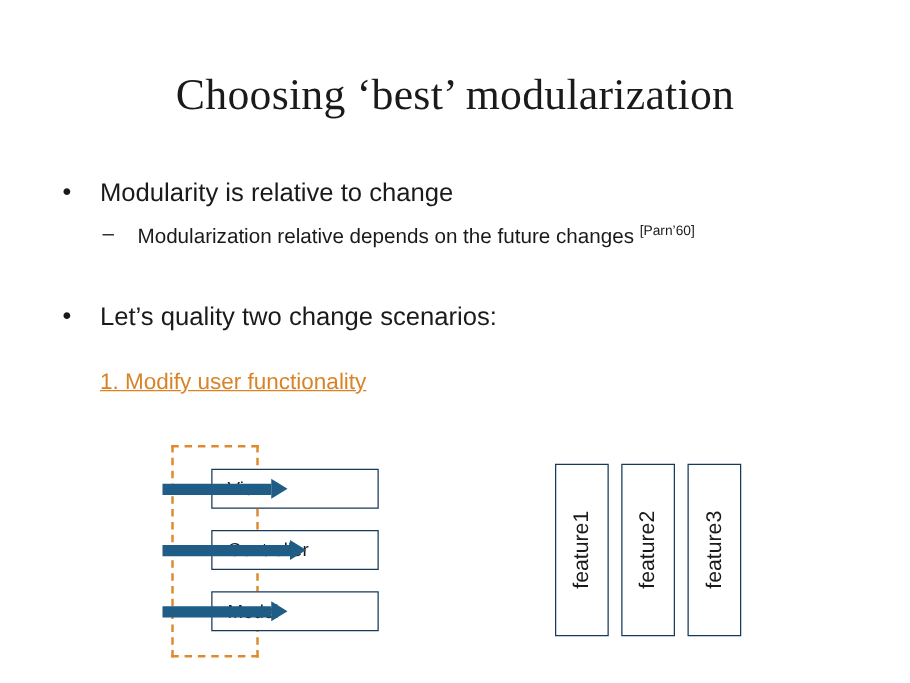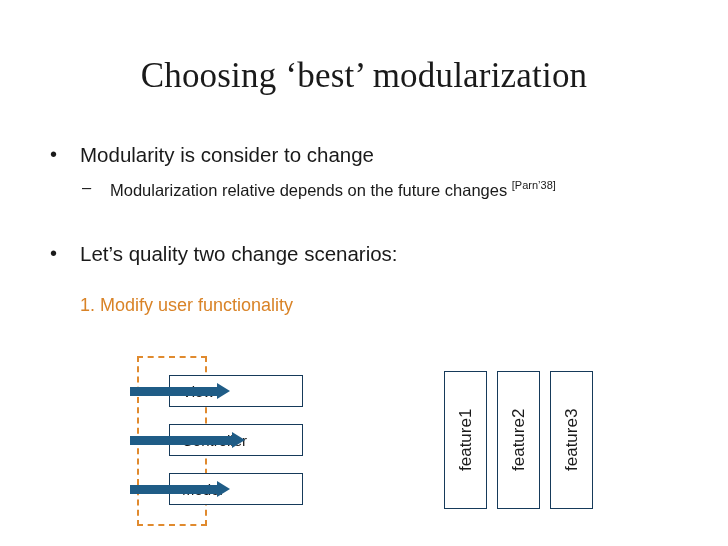--- a/index.html
+++ b/index.html
@@ -60,20 +60,21 @@
   }
   .supref {
     font-size: 11px;
     vertical-align: super;
   }
   .orange-line {
     position: absolute;
     font-size: 18px;
     color: #d98327;
     white-space: nowrap;
+    text-decoration: underline;
   }
 
   
   .dashed-box {
     position: absolute;
     border: 2px dashed #e08a2e;
     box-sizing: border-box;
   }
   .mvc-box {
     position: absolute;
@@ -126,27 +127,27 @@
 </style>
 </head>
 <body>
 
 <div class="slide">
 
   <div class="title">Choosing ‘best’ modularization</div>
 
   <div class="bullet1" style="left:80px; top:131px;">
     <span class="dot">•</span>
-    <span>Modularity is consider to change</span>
+    <span>Modularity is relative to change</span>
   </div>
 
   <div class="bullet2" style="left:110px; top:167px;">
     <span class="dash">–</span>
     <span>Modularization relative depends on the future changes</span>
-    <span class="supref">[Parn’38]</span>
+    <span class="supref">[Parn’60]</span>
   </div>
 
   <div class="bullet1" style="left:80px; top:230px;">
     <span class="dot">•</span>
     <span>Let’s quality two change scenarios:</span>
   </div>
 
   <div class="orange-line" style="left:80px; top:283px;">1. Modify user functionality</div>
 
   <div class="dashed-box" style="left:137px; top:344px; width:70px; height:170px;"></div>

